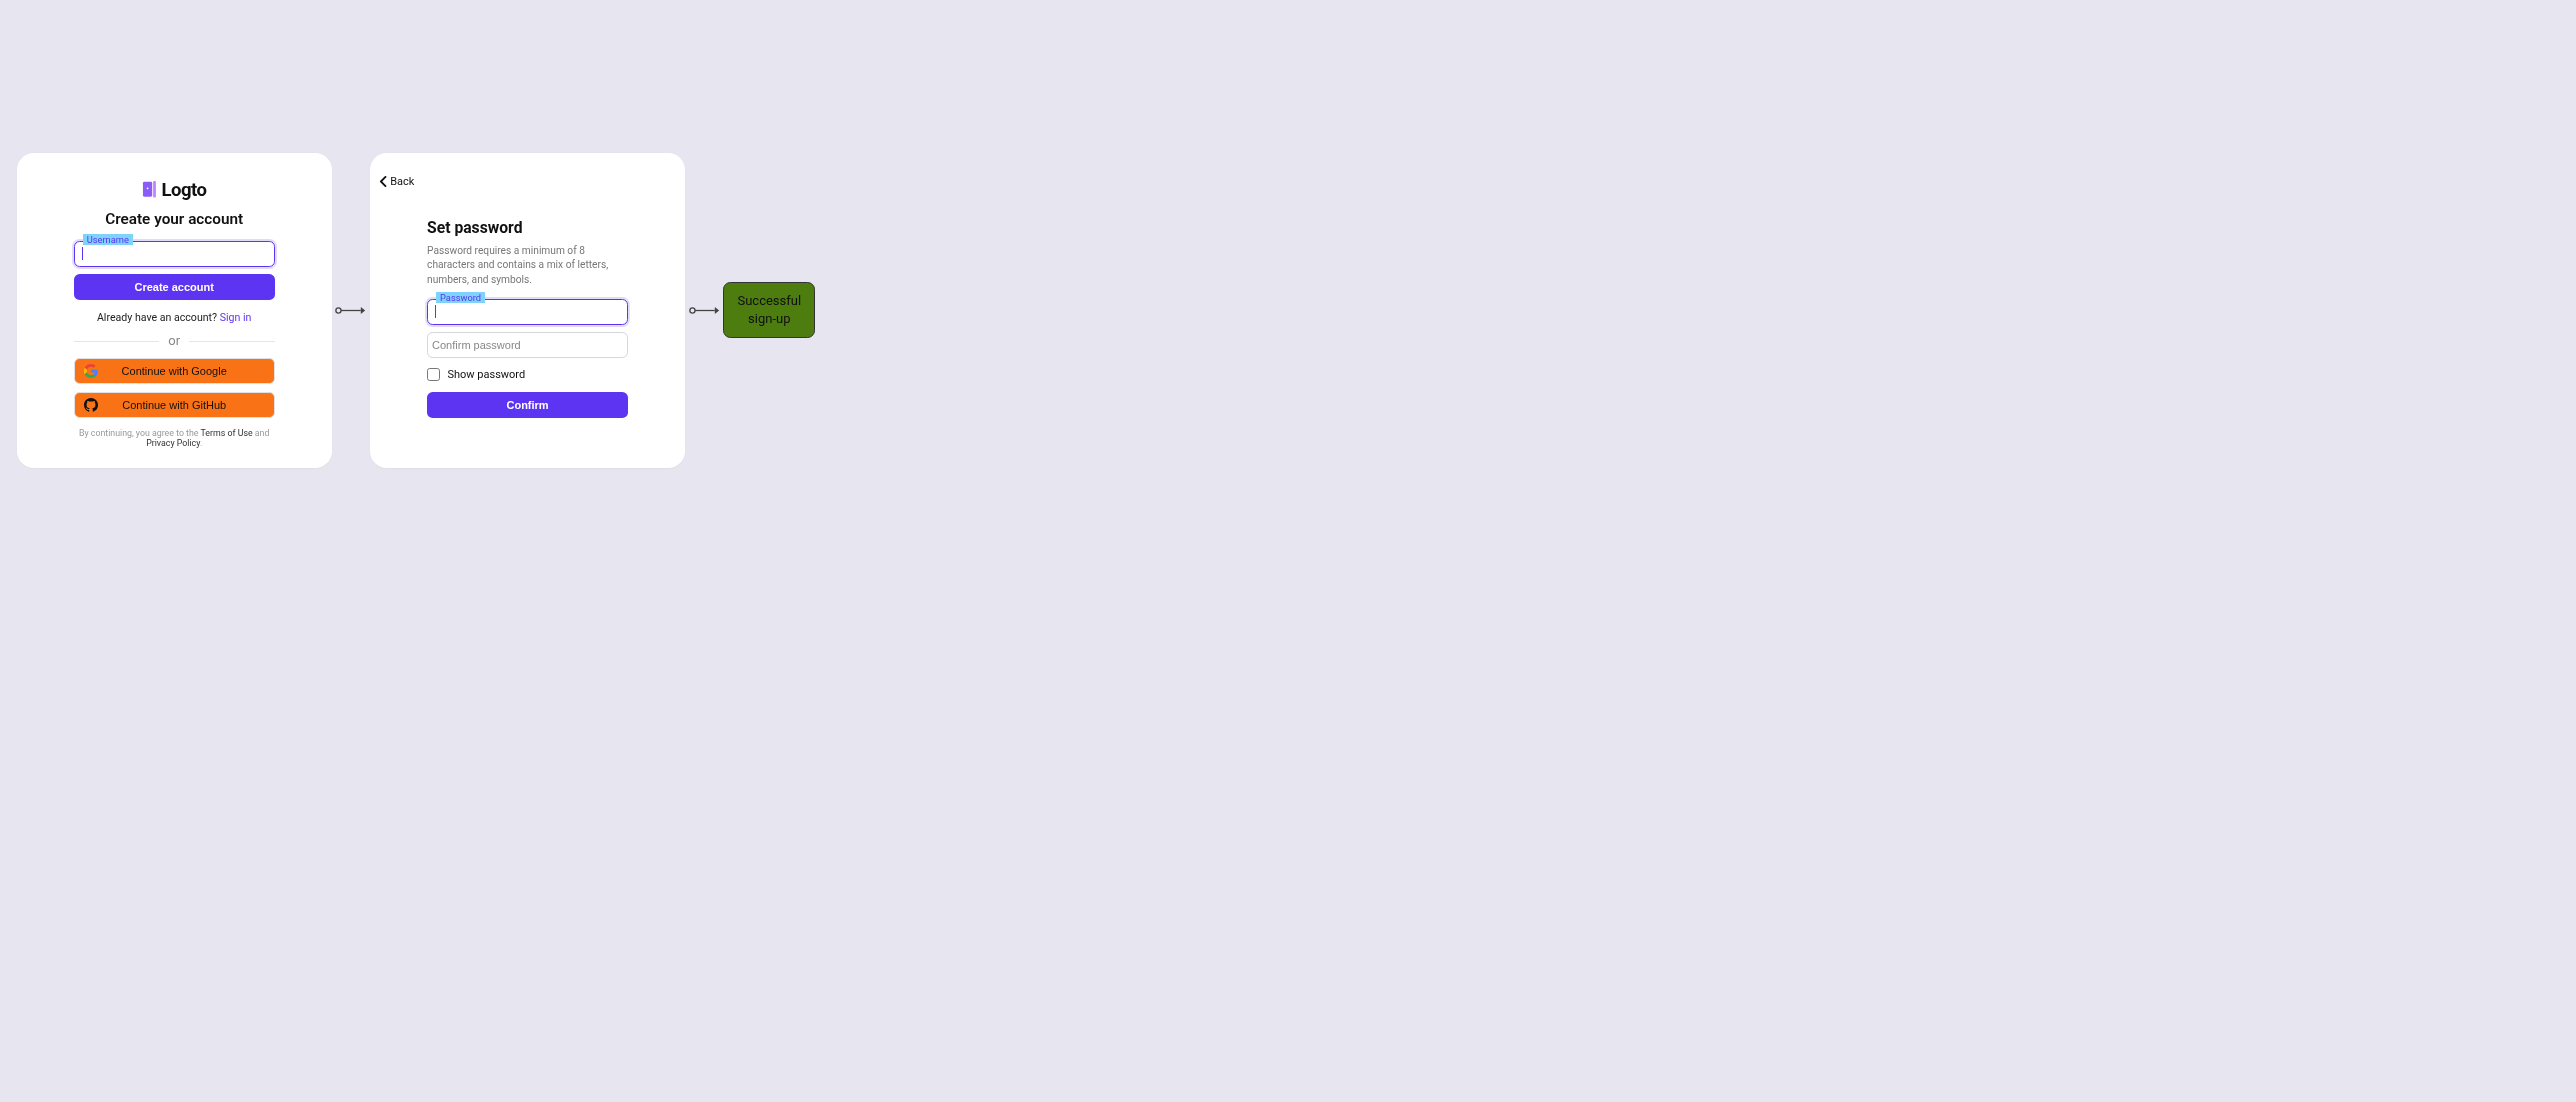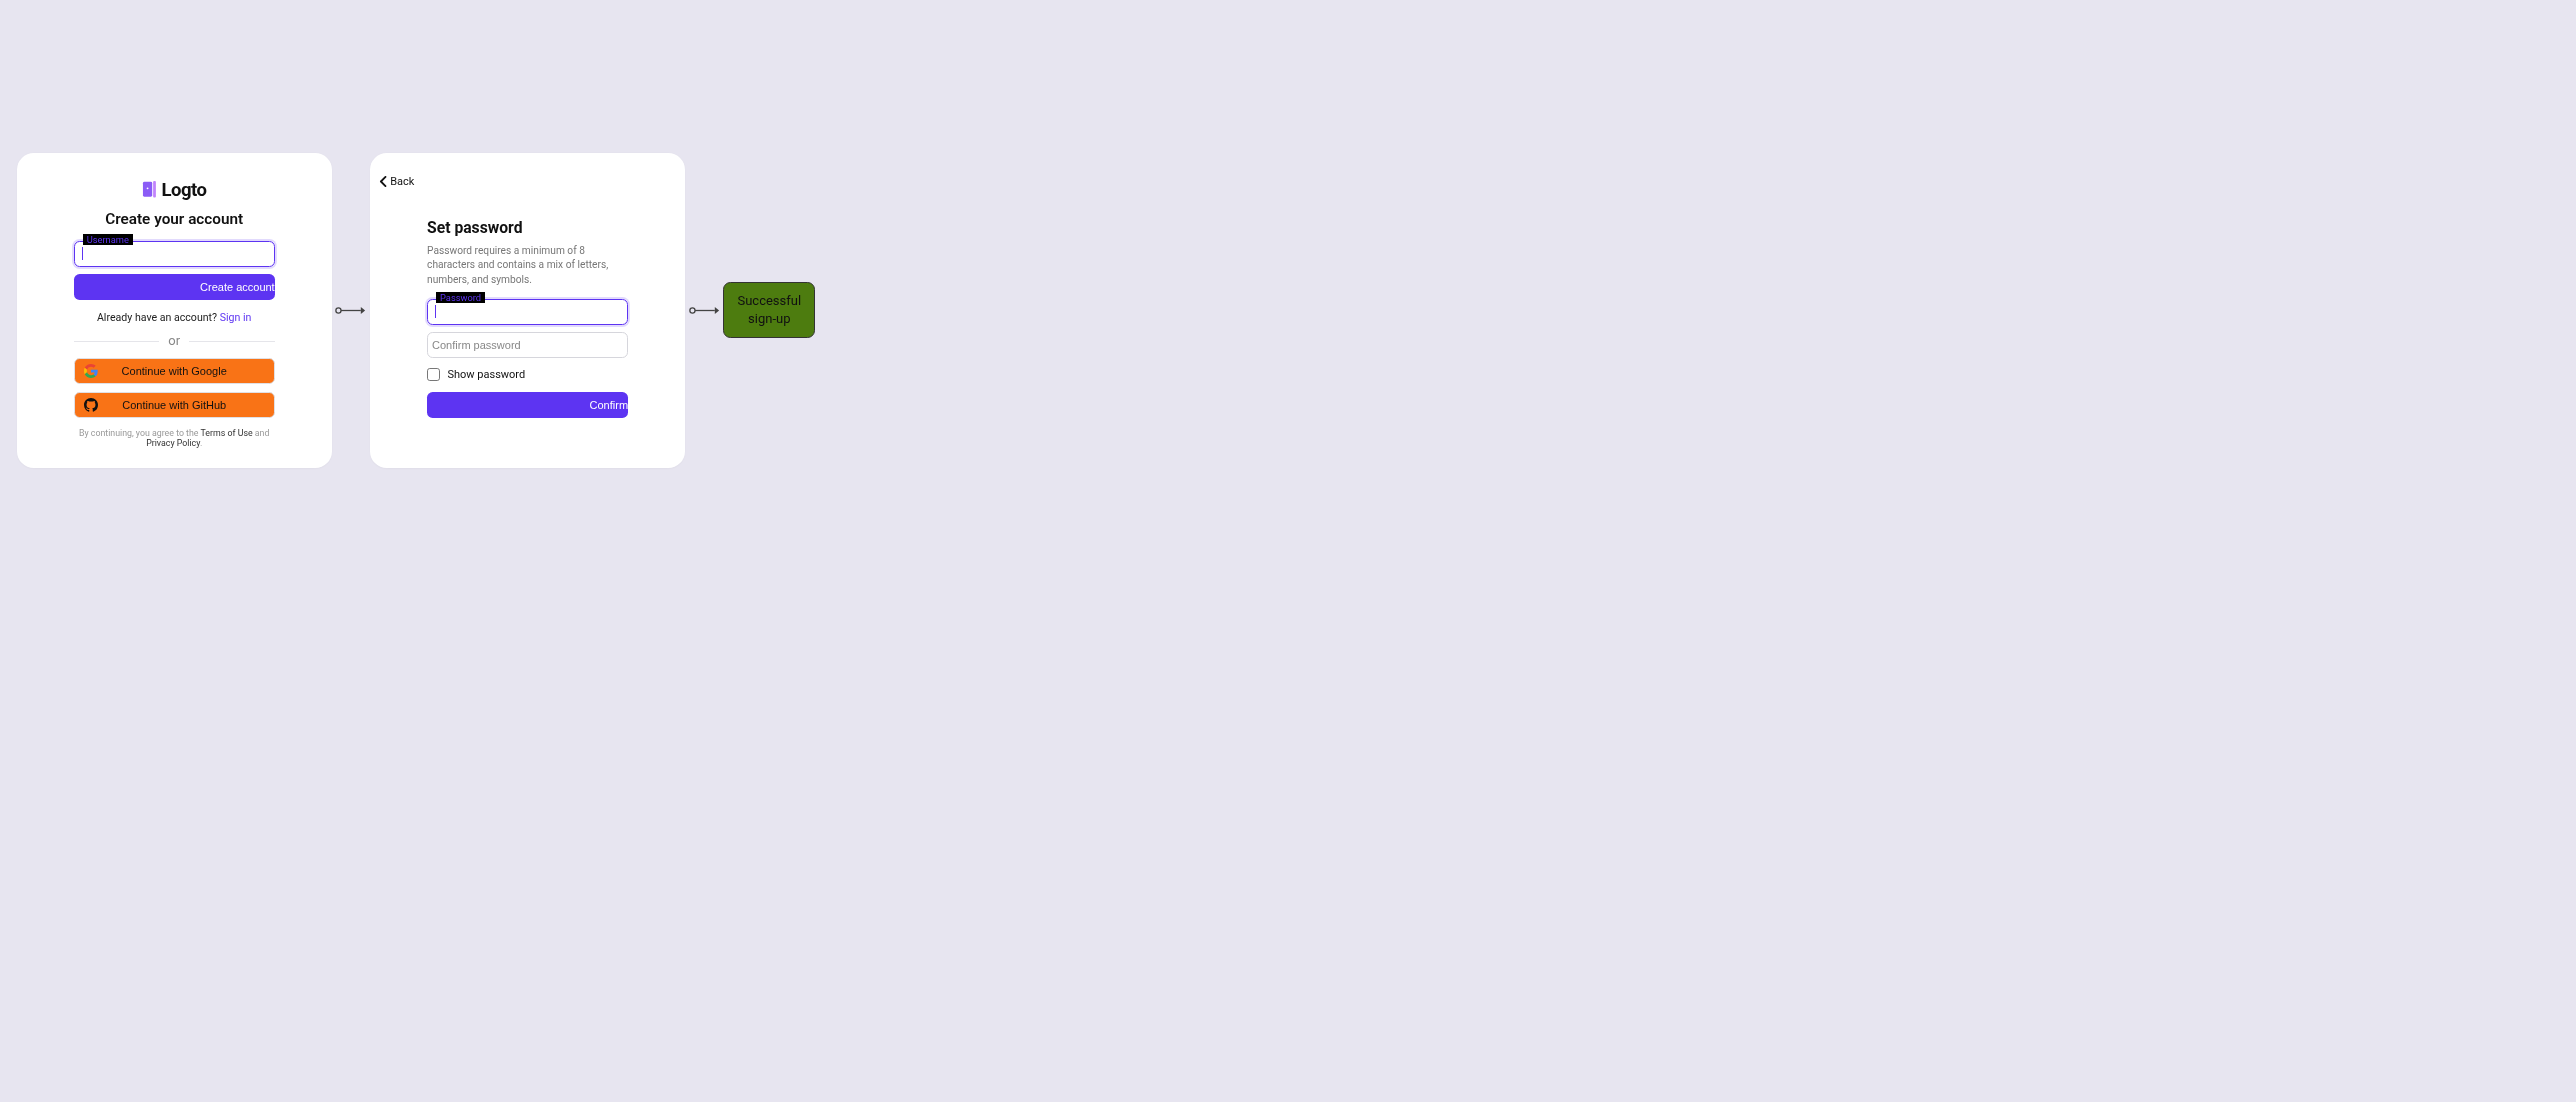--- a/index.html
+++ b/index.html
@@ -62,21 +62,21 @@
   }
   .field-wrap {
     width: 100%;
     position: relative;
     margin-bottom: 7.4px;
   }
   .floating-label {
     position: absolute;
     top: -6.5px;
     left: 9.3px;
-    background: #000000;
+    background: #7dd3fc;
     padding: 0 3.7px;
     font-size: 9.3px;
     color: #5d34f2;
   }
   .input {
     width: 100%;
     height: 26px;
     border: 1.3px solid #c7c0ee;
     border-radius: 5.6px;
     padding: 0 7.4px;
@@ -96,24 +96,23 @@
     background: #5d34f2;
   }
   .btn-primary {
     width: 100%;
     height: 26px;
     background: #5d34f2;
     border: none;
     border-radius: 5.6px;
     color: #fff;
     font-size: 11px;
-    font-weight: 400;
+    font-weight: 700;
     cursor: pointer;
     margin-bottom: 11px;
-    text-align: right;
   }
   .sub-row {
     font-size: 10.6px;
     color: #222;
     margin-bottom: 9.3px;
   }
   .link { color: #5d34f2; cursor: pointer; }
   .divider {
     width: 100%;
     display: flex;

